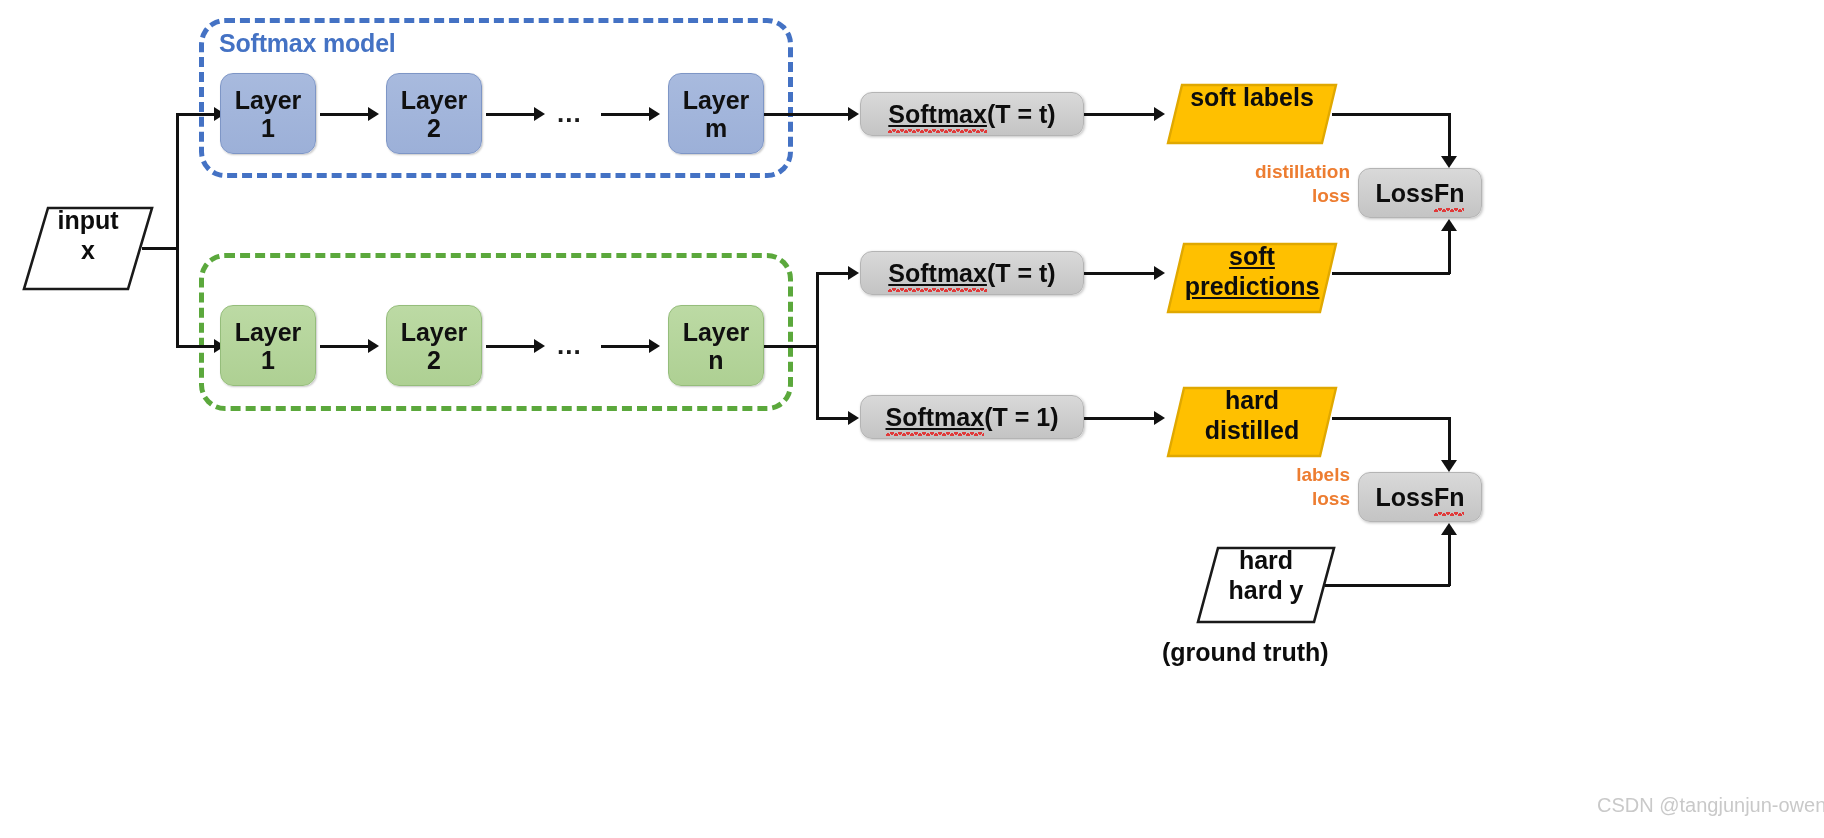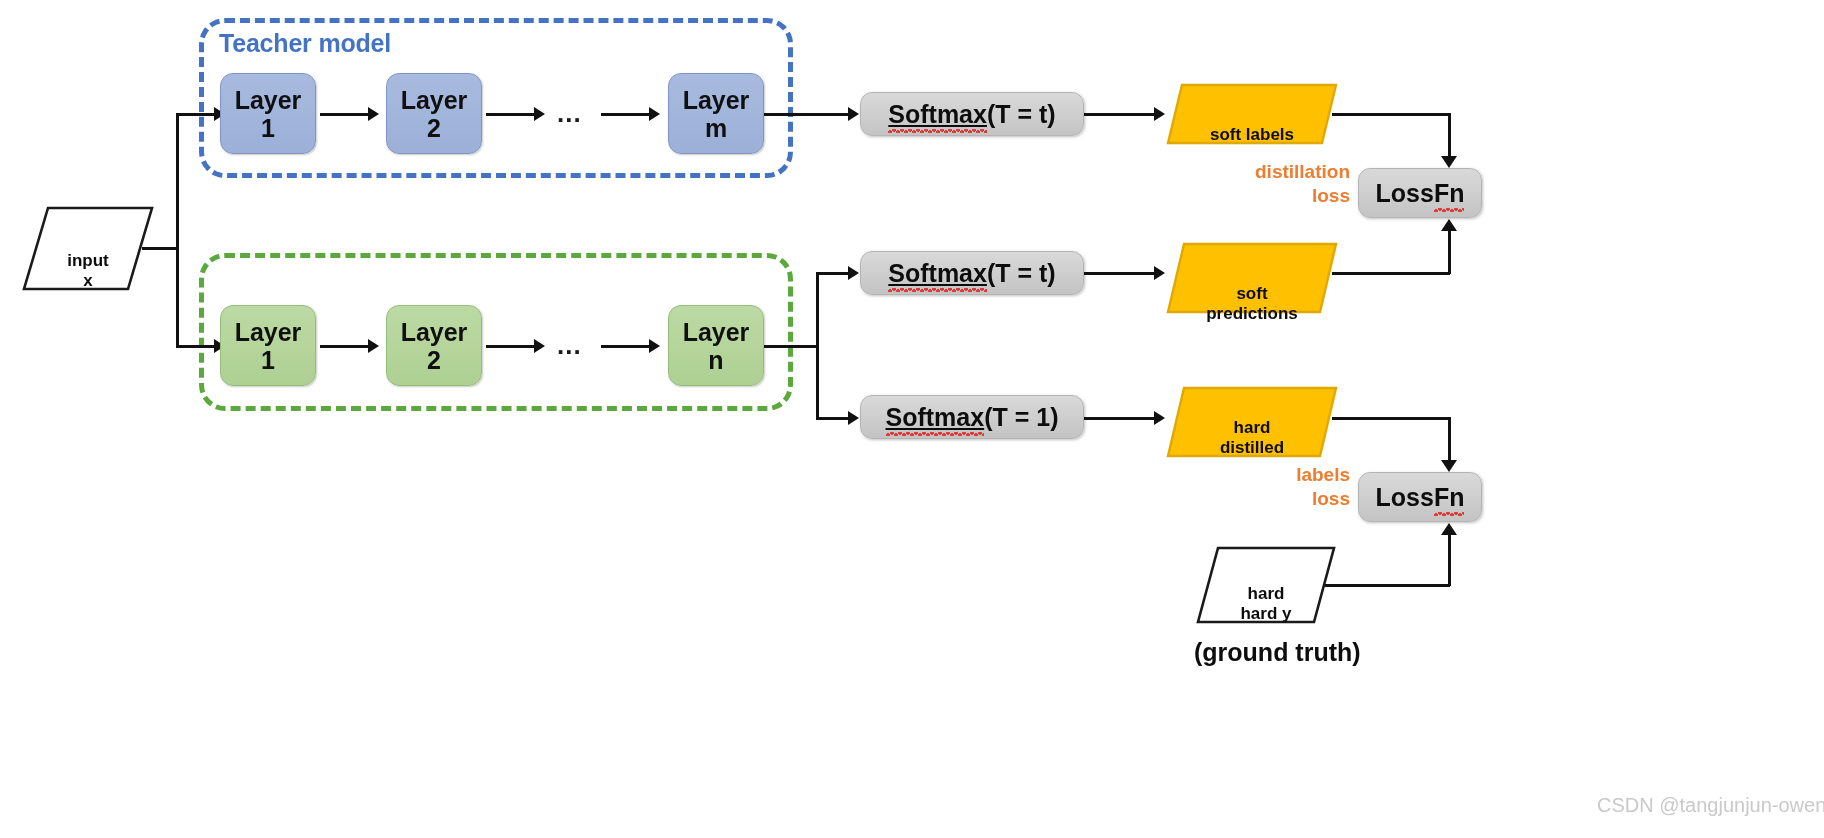--- a/index.html
+++ b/index.html
@@ -105,23 +105,23 @@
     background-repeat:repeat-x;
   }
   .ul{text-decoration:underline;text-decoration-thickness:2px;text-underline-offset:2px;}
 
   
   .para{
     position:absolute;
     display:flex;
     flex-direction:column;
     align-items:center;
-    justify-content:flex-end;
-    font-weight:bold;
-    font-size:17px;
+    justify-content:flex-start;
+    font-weight:bold;
+    font-size:25px;
     color:#0d0d0d;
     text-align:center;
     line-height:1.18;
     box-sizing:border-box;
   }
   .para .bg{
     position:absolute;
     inset:0;
     z-index:0;
   }
@@ -138,21 +138,20 @@
     white-space:nowrap;
   }
 
   
   .caption{
     position:absolute;
     font-weight:bold;
     font-size:25px;
     color:#0d0d0d;
     white-space:nowrap;
-    margin-left:32px;
   }
 
   
   .line-h{position:absolute;background:#111111;height:2.6px;}
   .line-v{position:absolute;background:#111111;width:2.6px;}
   .arrow-r{
     position:absolute;
     width:0;height:0;
     border-left:11px solid #111111;
     border-top:7px solid transparent;
@@ -181,21 +180,21 @@
     white-space:nowrap;
     font-family:"Liberation Sans", sans-serif;
   }
 </style>
 </head>
 <body>
 
 <div id="canvas">
 
   <div class="group teacher" style="left:199px; top:18px; width:594px; height:160px;"></div>
-  <div class="group-label teacher" style="left:219px; top:29px;">Teacher model</div>
+  <div class="group-label teacher" style="left:219px; top:29px;">Softmax model</div>
 
   <div class="group student" style="left:199px; top:253px; width:594px; height:158px;"></div>
 
   <div class="para" style="left:22px; top:206px; width:132px; height:85px;">
     <svg class="bg" viewBox="0 0 132 85" preserveAspectRatio="none">
       <polygon points="26,2 130,2 106,83 2,83" fill="#ffffff" stroke="#1a1a1a" stroke-width="2.6"></polygon>
     </svg>
     <span class="txt">input</span>
     <span class="txt">x</span>
   </div>
@@ -303,21 +302,21 @@
   <div class="arrow-r" style="left:848px; top:411px;"></div>
 
   <div class="proc-box" style="left:860px; top:251px; width:224px; height:44px;">
     <span class="spell ul">Softmax</span>
       <span> (T = t)</span>
   </div>
 
   <div class="line-h" style="left:1084px; top:272px; width:72px;"></div>
   <div class="arrow-r" style="left:1154px; top:266px;"></div>
 
-  <div class="para" style="left:1166px; top:242px; width:172px; height:82px;">
+  <div class="para" style="left:1166px; top:242px; width:172px; height:82px;text-decoration:underline;">
     <svg class="bg" viewBox="0 0 172 72" preserveAspectRatio="none">
       <polygon points="18,2 170,2 154,70 2,70" fill="#FFC000" stroke="#E0A800" stroke-width="2.4"></polygon>
     </svg>
     <span class="txt">soft</span>
     <span class="txt">predictions</span>
   </div>
 
   <div class="line-h" style="left:1332px; top:272px; width:118px;"></div>
   <div class="line-v" style="left:1448px; top:229px; height:45px;"></div>
   <div class="arrow-u" style="left:1441px; top:219px;"></div>

